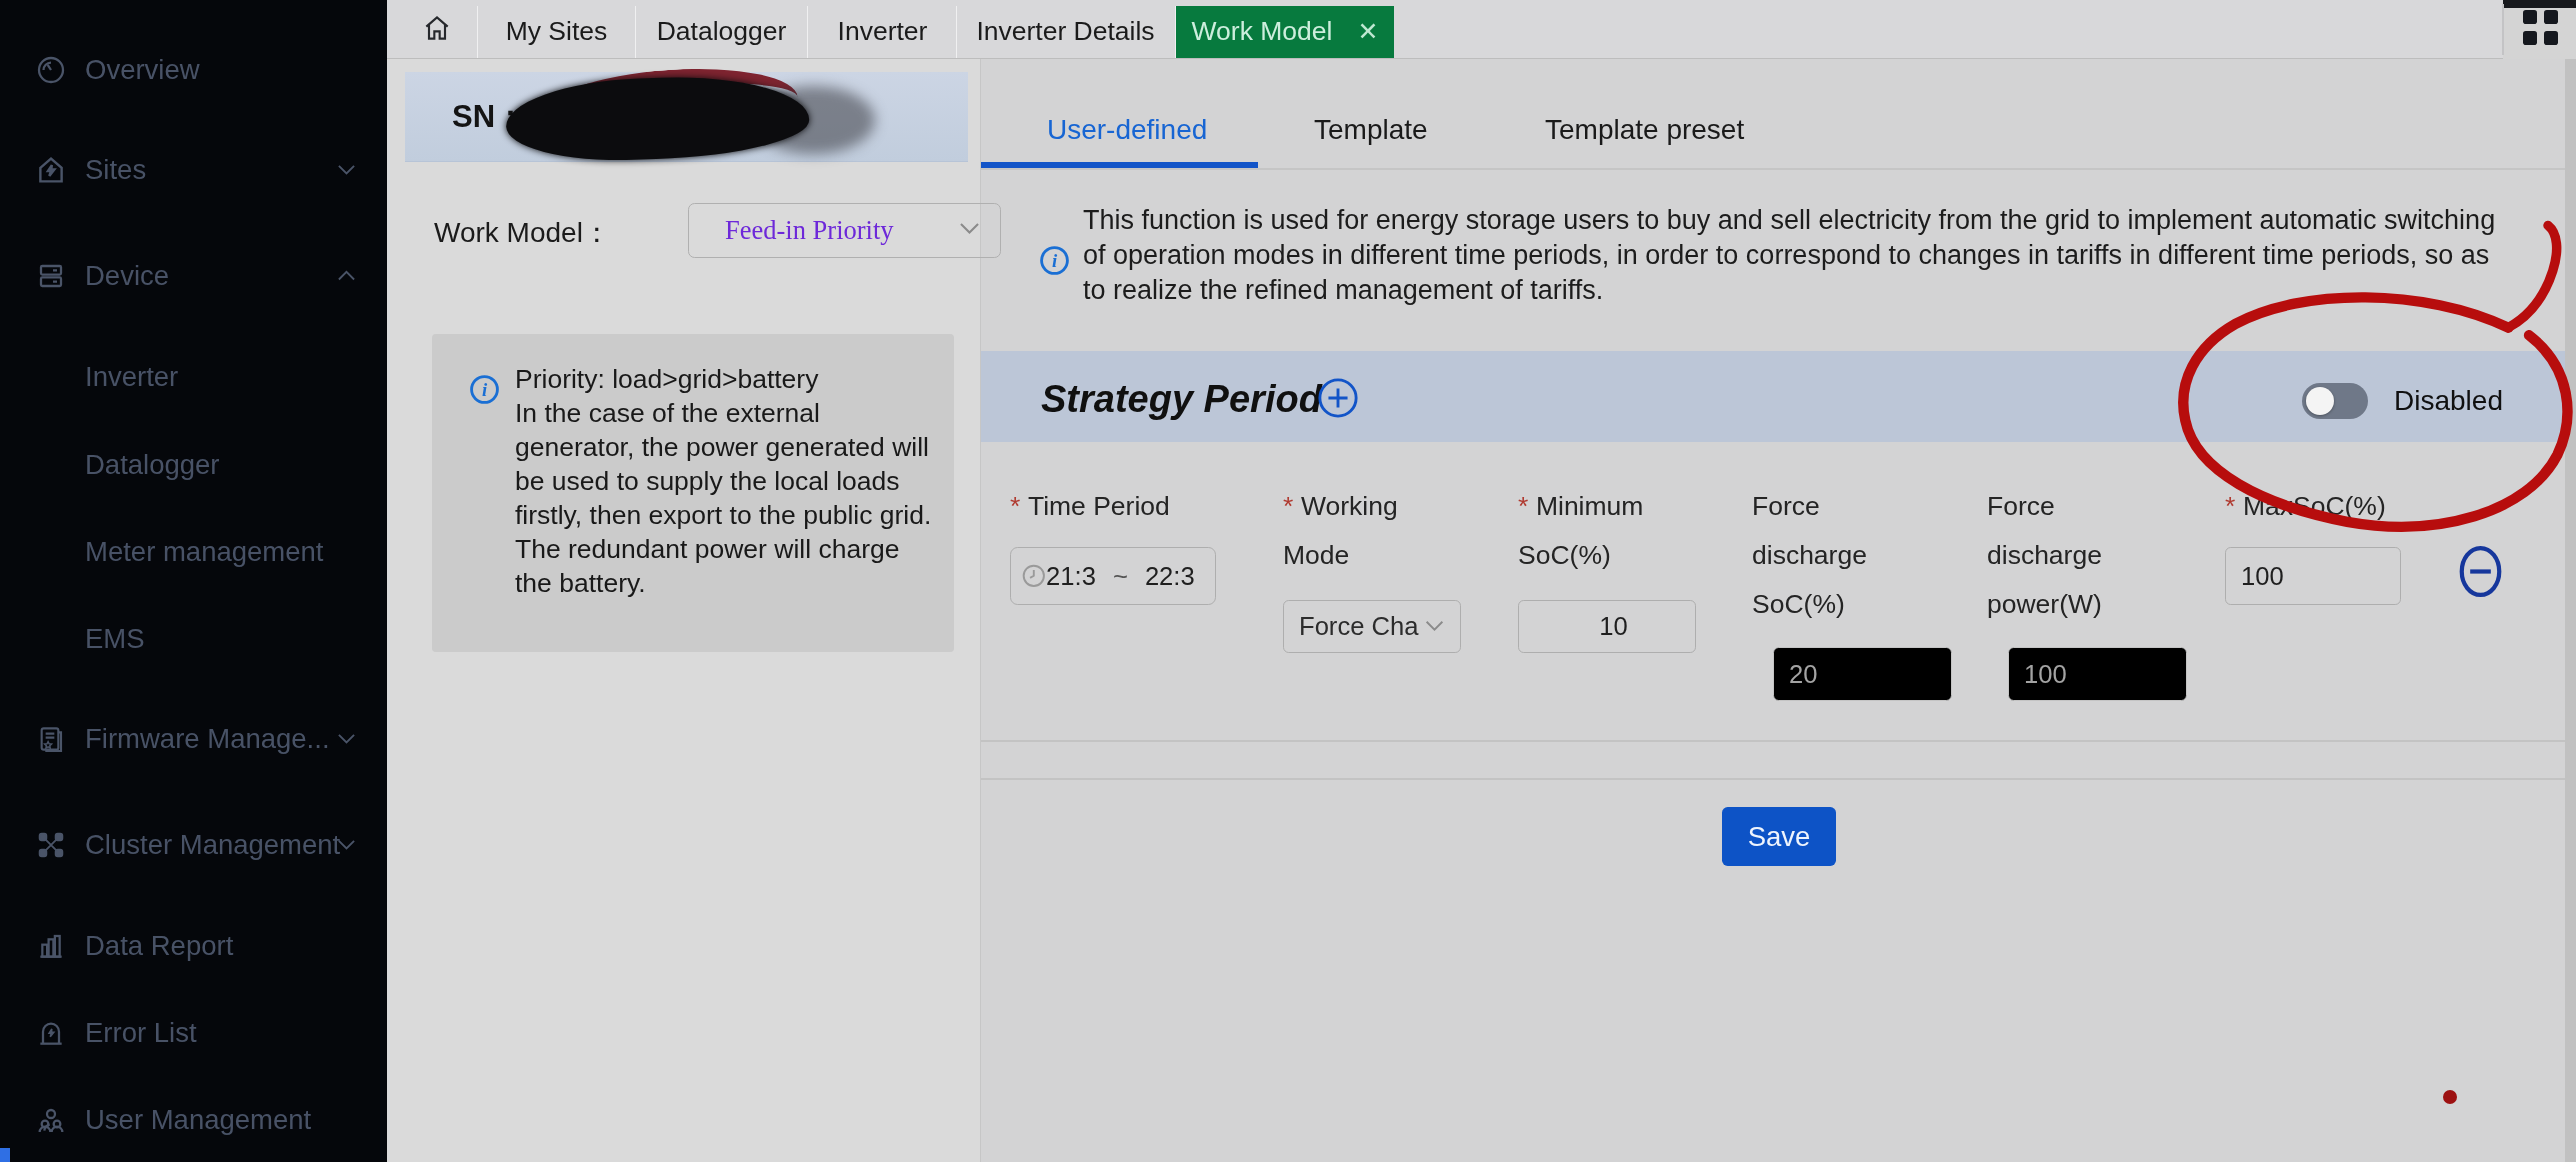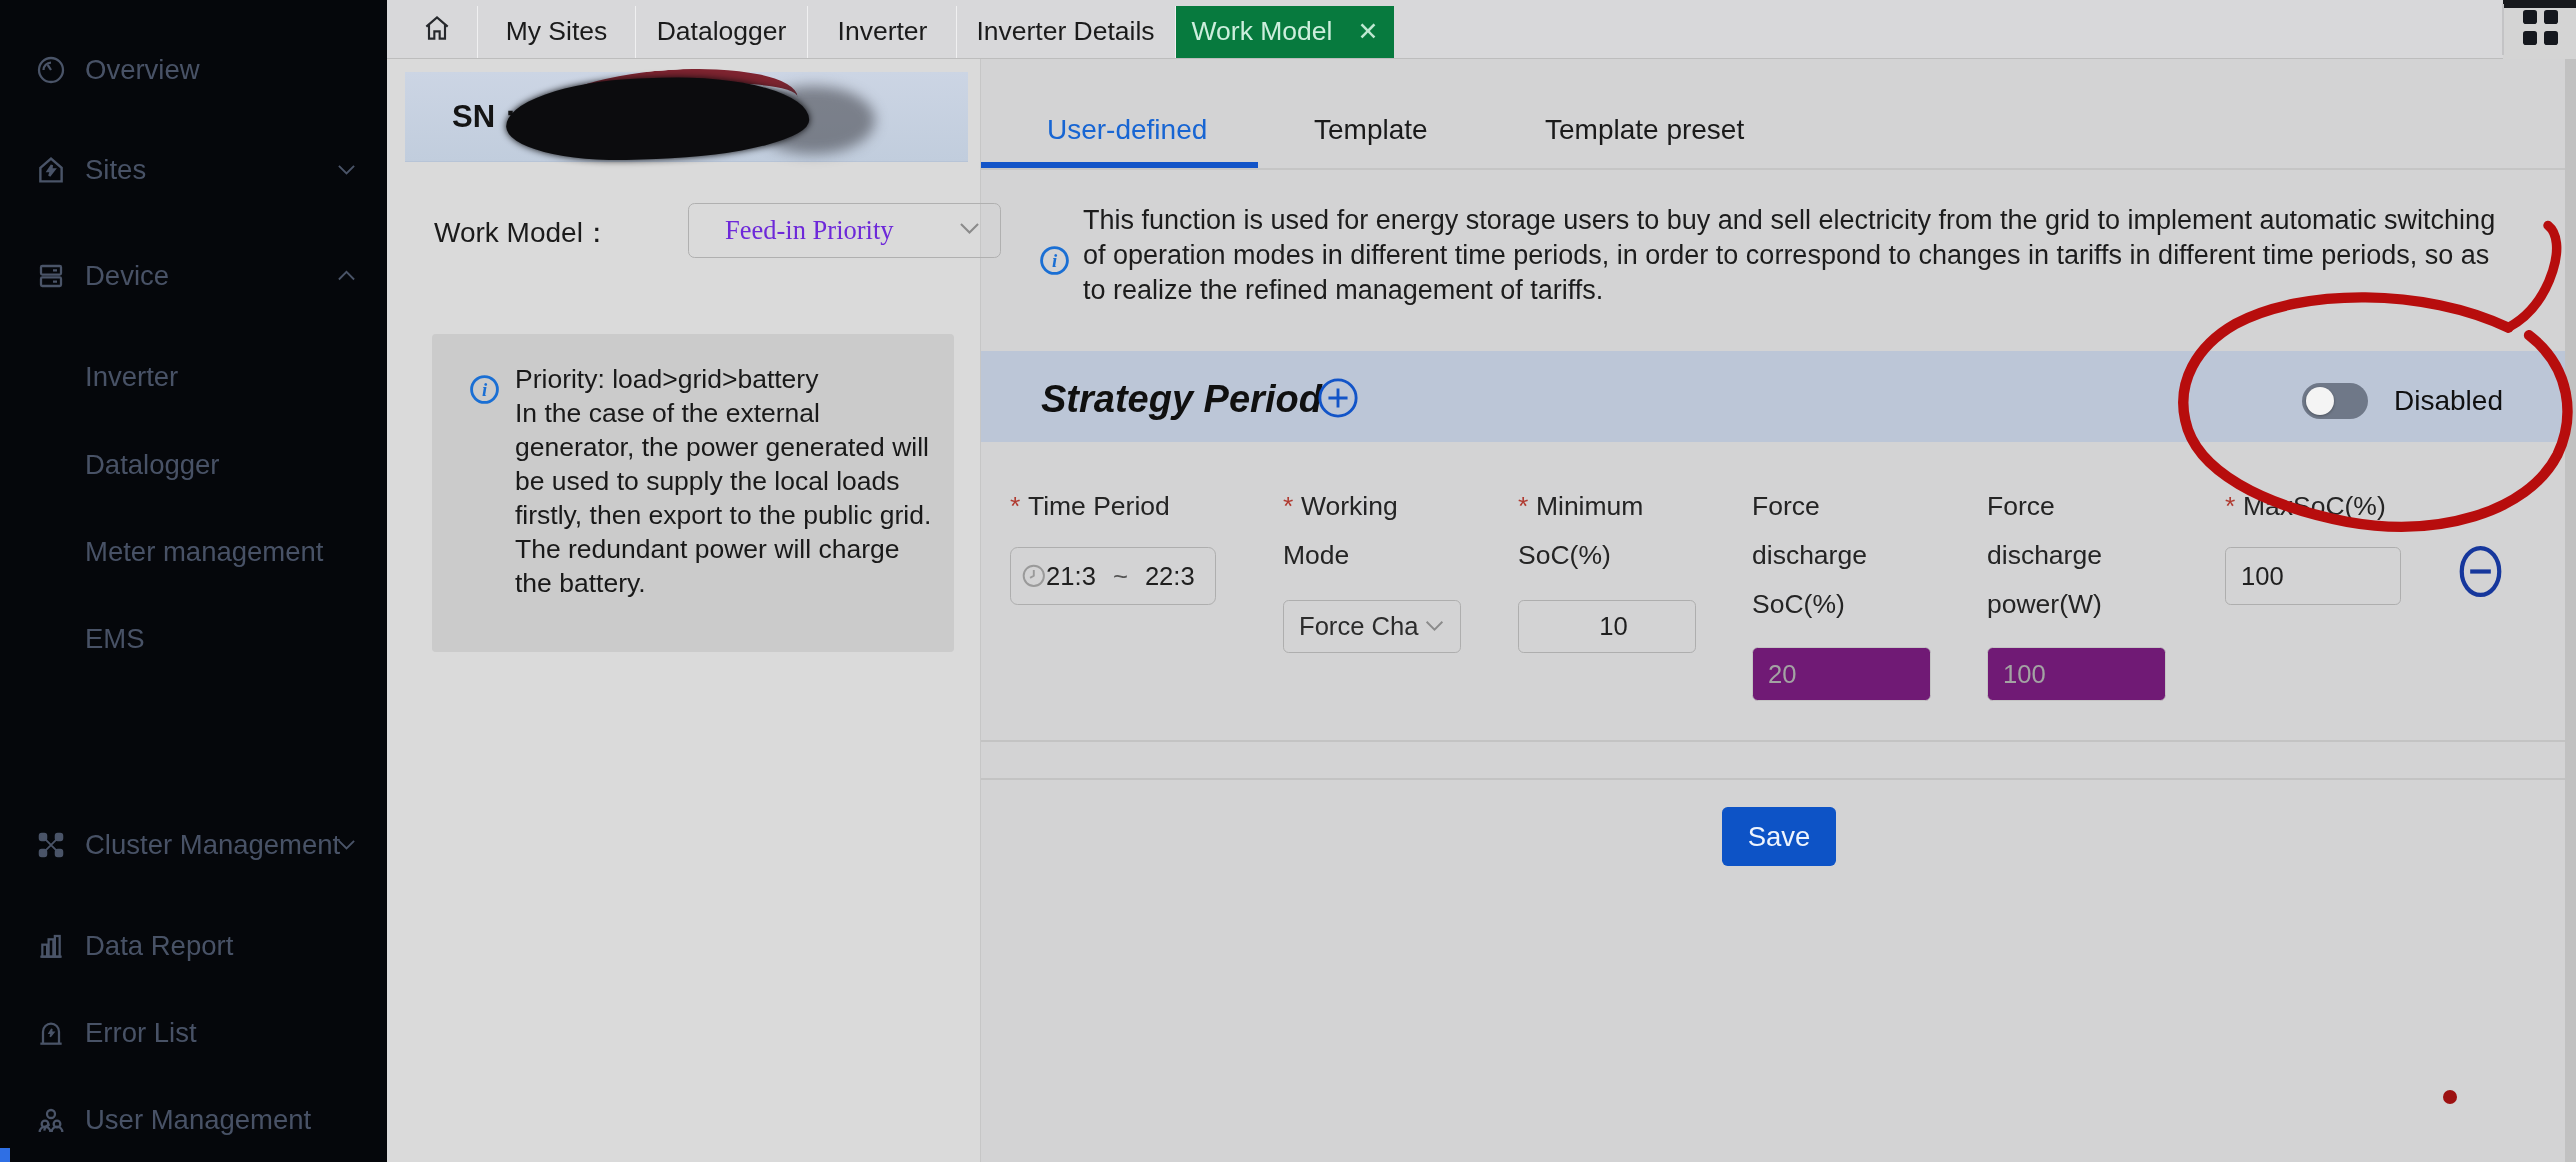--- a/index.html
+++ b/index.html
@@ -53,21 +53,21 @@
   #strategy-title{position:absolute;left:60px;top:26.5px;font-size:38px;font-weight:bold;color:#101010;font-style:italic;}
   #plus-icon{position:absolute;left:336px;top:25.6px;width:42px;height:42px;}
   #toggle{position:absolute;left:1321px;top:32px;width:66px;height:36px;background:#6f7888;border-radius:18px;}
   #toggle-knob{position:absolute;left:3.8px;top:3.8px;width:28px;height:28px;background:#f4f4f4;border-radius:50%;box-shadow:0 0.9px 2.8px rgba(0,0,0,.35);}
   #toggle-label{position:absolute;left:1413px;top:34px;font-size:28px;color:#101010;}
   
   .fcol{position:absolute;top:423px;font-size:26.5px;line-height:49px;color:#242424;}
   .req{color:#b03a30;margin-right:7.6px;}
   .inp{position:absolute;border:1.9px solid #aeaeae;border-radius:5.7px;background:transparent;box-sizing:border-box;
        font-size:25.6px;color:#1f1f1f;font-family:"Liberation Sans","DejaVu Sans",sans-serif;padding-left:15px;}
-  .inp.disabled{background:#701a75;border:1.4px solid #c4c4c4;color:#a3a3a3;}
+  .inp.disabled{background:#000000;border:1.4px solid #c4c4c4;color:#a3a3a3;margin-left:21px;}
   #time-box{position:absolute;left:29px;top:488px;width:206px;height:58px;border:1.9px solid #aeaeae;border-radius:7.6px;box-sizing:border-box;display:flex;align-items:center;overflow:hidden;}
   #time-box .tval{font-size:25.6px;color:#1f1f1f;white-space:nowrap;}
   #time-box .tsep{font-size:25.6px;color:#555;margin:0 17px;}
   #wm-select{position:absolute;left:302px;top:541px;width:178px;height:53px;border:1.9px solid #aeaeae;border-radius:5.7px;box-sizing:border-box;display:flex;align-items:center;overflow:hidden;}
   #wm-select .selval{font-size:25.6px;color:#2c2c2c;margin-left:15px;white-space:nowrap;}
   #wm-select .selchev{margin-left:5.7px;flex:none;}
   #minus-icon{position:absolute;left:1477px;top:485px;width:45px;height:55px;}
   #form-divider-1{position:absolute;left:0;top:681px;width:1595px;height:1.9px;background:#c3c3c3;}
   #form-divider-2{position:absolute;left:0;top:719px;width:1595px;height:1.9px;background:#c3c3c3;}
   #save-btn{position:absolute;left:741px;top:748px;width:114px;height:59px;background:#0d53c6;border:none;border-radius:5.7px;
@@ -134,20 +134,36 @@
     <div class="side-item" style="top:440px">
       <span class="slabel">Datalogger</span>
     </div>
     <div class="side-item" style="top:527px">
       <span class="slabel">Meter management</span>
     </div>
     <div class="side-item" style="top:614px">
       <span class="slabel">EMS</span>
     </div>
 
+    <div class="side-item" style="top:714px">
+      <span class="sicon">
+        <svg width="32" height="32" viewBox="0 0 24 24" fill="none" stroke="#4a5468" stroke-width="1.6">
+            <rect x="5" y="4" width="12.5" height="16" rx="1.5"></rect>
+            <path d="M17.5 7 h2 v14 h-11 v-1.5"></path>
+            <path d="M8 8 h6.5 M8 11 h6.5"></path>
+            <path d="M9.8 14 l.8 1.6 1.8.2 -1.3 1.2 .3 1.8 -1.6-.9 -1.6.9 .3-1.8 -1.3-1.2 1.8-.2 Z" stroke-width="1.1"></path>
+          </svg>
+      </span>
+      <span class="slabel">Firmware Manage...</span>
+      <span class="schev">
+        <svg width="19" height="11.4" viewBox="0 0 20 12" fill="none" stroke="#4a5468" stroke-width="2">
+            <path d="M2 2 L10 10 L18 2"></path>
+          </svg>
+      </span>
+    </div>
 
     <div class="side-item" style="top:820px">
       <span class="sicon">
         <svg width="32" height="32" viewBox="0 0 24 24" fill="#4a5468" stroke="#4a5468" stroke-width="1.4">
             <rect x="3.5" y="3.5" width="5" height="5" rx="1.5"></rect>
             <rect x="15.5" y="3.5" width="5" height="5" rx="1.5"></rect>
             <rect x="3.5" y="15.5" width="5" height="5" rx="1.5"></rect>
             <rect x="15.5" y="15.5" width="5" height="5" rx="1.5"></rect>
             <path d="M8 8 L16 16 M16 8 L8 16" fill="none"></path>
           </svg>

